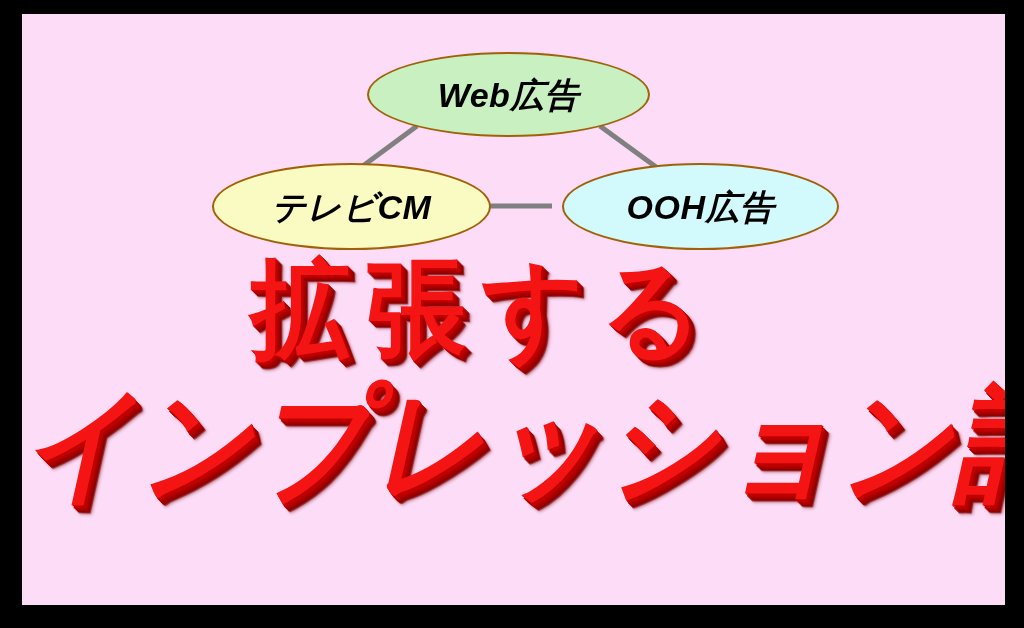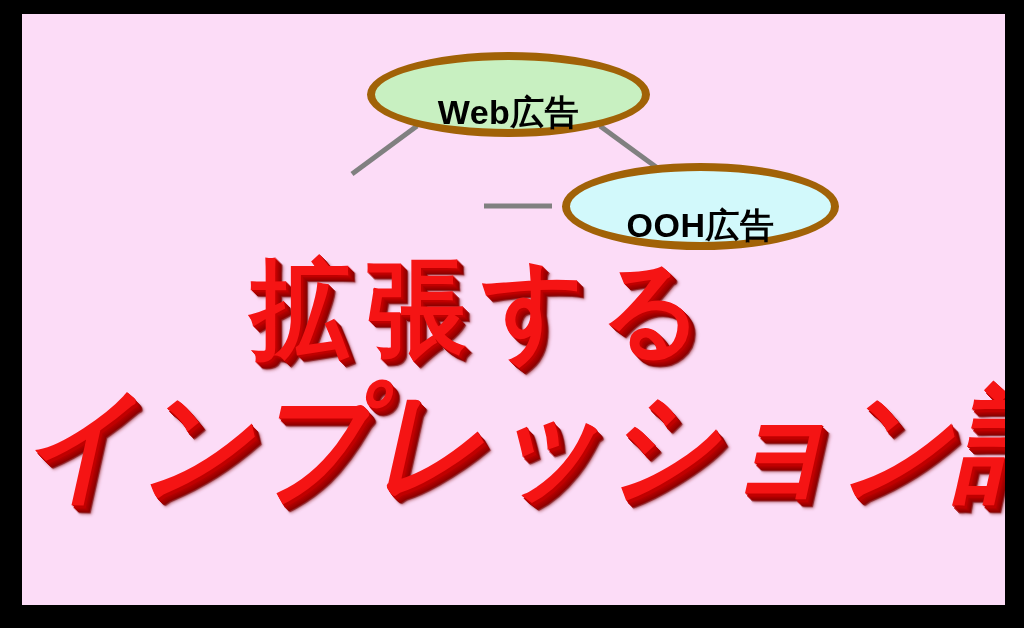--- a/index.html
+++ b/index.html
@@ -38,25 +38,26 @@
     left: 0; top: 0;
     width: 983px;
     height: 591px;
     pointer-events: none;
   }
 
   
   .node {
     position: absolute;
     border-radius: 50%;
-    border: 8px solid #a16207;
+    border: 2px solid #a16207;
     box-sizing: border-box;
     display: flex;
-    align-items: flex-end;
+    align-items: center;
     justify-content: center;
+    font-style: italic;
   }
   .node-label {
     font-weight: bold;
     color: #000000;
     white-space: nowrap;
     letter-spacing: 0.5px;
     line-height: 1;
   }
 
   #node-web {
@@ -135,20 +136,23 @@
     <svg class="connector-layer" viewBox="0 0 983 591" width="983" height="591">
       <line x1="395" y1="112" x2="330" y2="160" stroke="#808080" stroke-width="5"></line>
       <line x1="578" y1="112" x2="645" y2="161" stroke="#808080" stroke-width="5"></line>
       <line x1="462" y1="192" x2="530" y2="192" stroke="#808080" stroke-width="5"></line>
     </svg>
 
     <div class="node" id="node-web">
       <span class="node-label">Web広告</span>
     </div>
 
+    <div class="node" id="node-tv">
+      <span class="node-label">テレビCM</span>
+    </div>
 
     <div class="node" id="node-ooh">
       <span class="node-label">OOH広告</span>
     </div>
 
     <div id="headline">
       <span class="headline-line" id="headline-line-1">拡張する</span>
       <span class="headline-line" id="headline-line-2">インプレッション計測</span>
     </div>
 

